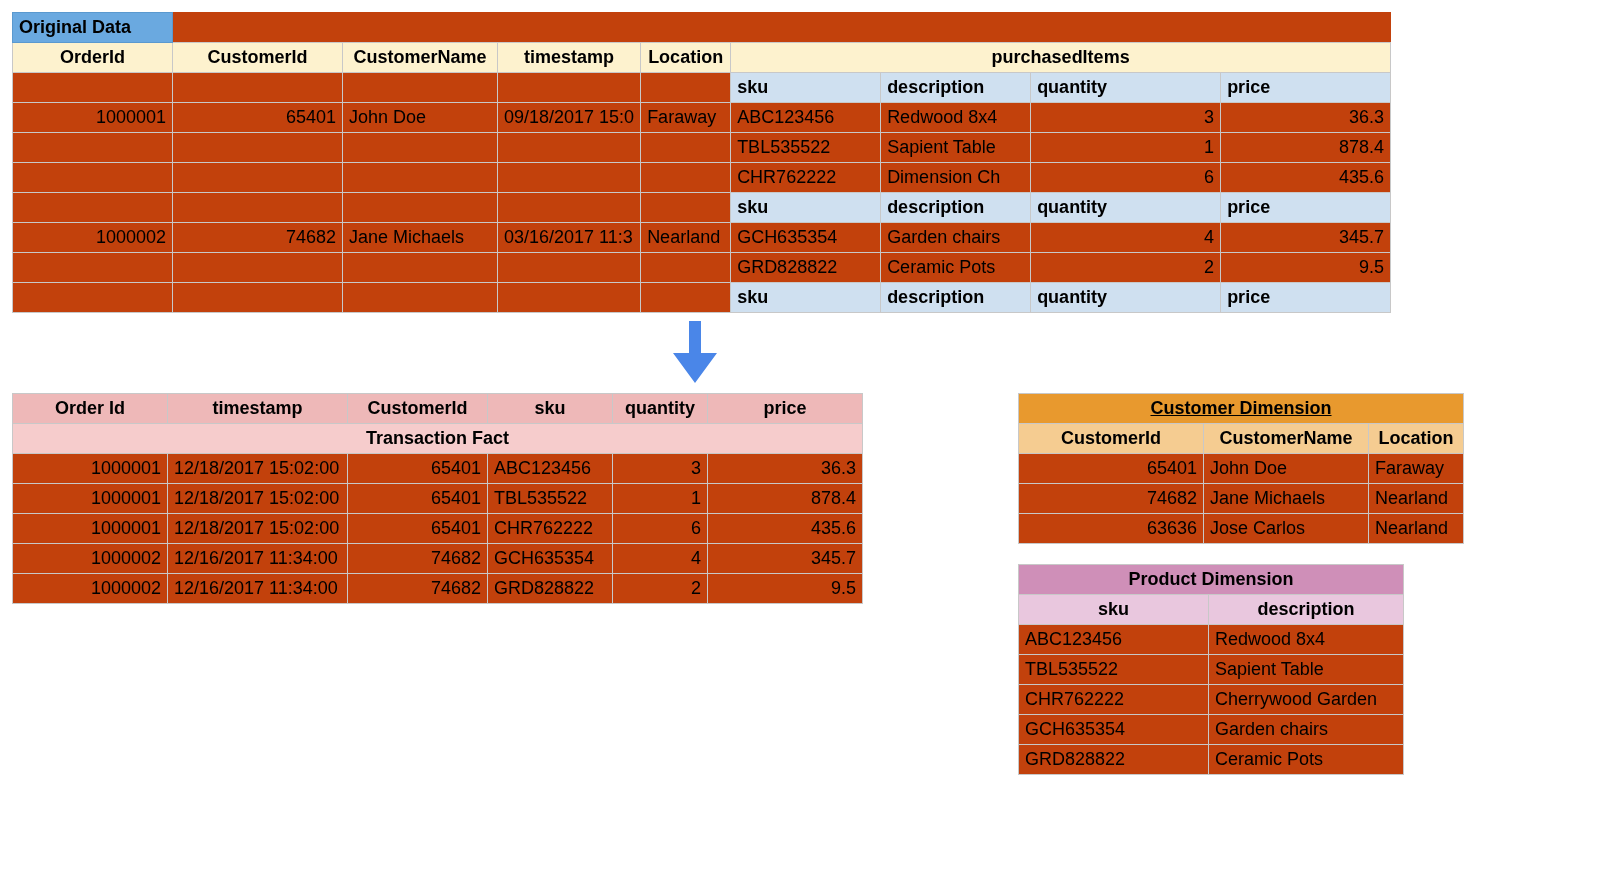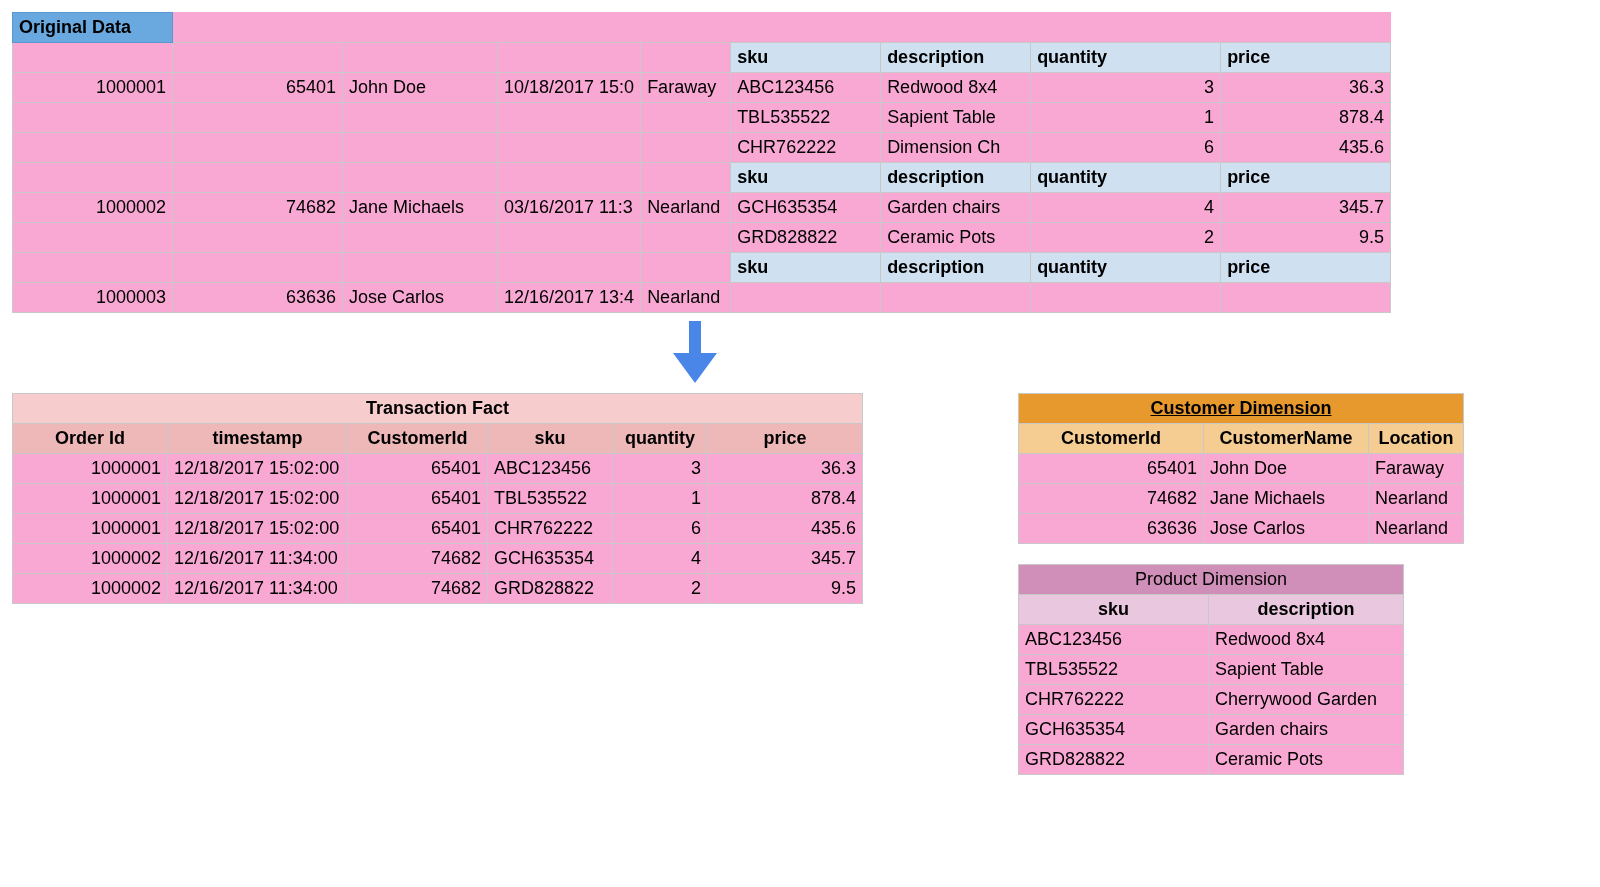--- a/index.html
+++ b/index.html
@@ -7,21 +7,21 @@
     font-family: Arial, Helvetica, sans-serif;
     font-size: 18px;
     color: #000;
     background: #fff;
     margin: 0;
     padding: 12px 40px 40px 12px;
     width: 1600px;
   }
   table {
     border-collapse: collapse;
-    background: #f9a8d4;
+    background: #c2410c;
     padding-left: 38px;
   }
   td {
     border: 1px solid #c8c8c8;
     padding: 4px 6px;
     height: 30px;
     white-space: nowrap;
     overflow: hidden;
     text-overflow: clip;
   }
@@ -30,21 +30,21 @@
   .ctr { text-align: center; font-weight: 700; }
 
   
   .fill-blue1 { background: #6aa9e0; font-weight: 700; border-color:#5a99cf;}
   .fill-cream { background: #fdf2ce; font-weight: 700; }
   .fill-blue2 { background: #cfe0f0; font-weight: 700; text-align:left;}
   .fill-pink1 { background: #f6cccc; font-weight: 700; }
   .fill-pink2 { background: #eeb8b8; font-weight: 700; }
   .fill-orange1 { background: #e8992e; font-weight: 700; text-decoration: underline; }
   .fill-orange2 { background: #f5cc91; font-weight: 700; }
-  .fill-mauve1 { background: #cf8fb8; font-weight: 400; }
+  .fill-mauve1 { background: #cf8fb8; font-weight: 700; }
   .fill-mauve2 { background: #e9c7de; font-weight: 700; }
 
   
   .orig col.c1 { width: 160px; }
   .orig col.c2 { width: 170px; }
   .orig col.c3 { width: 155px; }
   .orig col.c4 { width: 130px; }
   .orig col.c5 { width: 90px; }
   .orig col.c6 { width: 150px; }
   .orig col.c7 { width: 150px; }
@@ -97,35 +97,43 @@
         <td style="border: none;"></td>
         <td style="border: none;"></td>
         <td style="border: none;"></td>
         <td style="border: none;"></td>
         <td style="border: none;"></td>
         <td style="border: none;"></td>
         <td style="border: none;"></td>
         <td style="border: none;"></td>
       </tr>
       <tr>
+        <td class="fill-cream ctr">OrderId</td>
+        <td class="fill-cream ctr">CustomerId</td>
+        <td class="fill-cream ctr">CustomerName</td>
+        <td class="fill-cream ctr">timestamp</td>
+        <td class="fill-cream ctr">Location</td>
+        <td class="fill-cream ctr" colspan="4">purchasedItems</td>
+      </tr>
+      <tr>
         <td></td>
         <td></td>
         <td></td>
         <td></td>
         <td></td>
         <td class="fill-blue2">sku</td>
         <td class="fill-blue2">description</td>
         <td class="fill-blue2">quantity</td>
         <td class="fill-blue2">price</td>
       </tr>
       <tr>
         <td class="num">1000001</td>
         <td class="num">65401</td>
         <td class="txt">John Doe</td>
-        <td class="txt">10/18/2017 15:0</td>
+        <td class="txt">09/18/2017 15:0</td>
         <td class="txt">Faraway</td>
         <td class="txt">ABC123456</td>
         <td class="txt">Redwood 8x4</td>
         <td class="num">3</td>
         <td class="num">36.3</td>
       </tr>
       <tr>
         <td class="num"></td>
         <td class="num"></td>
         <td class="txt"></td>
@@ -183,31 +191,20 @@
       <tr>
         <td></td>
         <td></td>
         <td></td>
         <td></td>
         <td></td>
         <td class="fill-blue2">sku</td>
         <td class="fill-blue2">description</td>
         <td class="fill-blue2">quantity</td>
         <td class="fill-blue2">price</td>
-      </tr>
-      <tr>
-        <td class="num">1000003</td>
-        <td class="num">63636</td>
-        <td class="txt">Jose Carlos</td>
-        <td class="txt">12/16/2017 13:4</td>
-        <td class="txt">Nearland</td>
-        <td class="txt"></td>
-        <td class="txt"></td>
-        <td class="num"></td>
-        <td class="num"></td>
       </tr>
     </tbody>
 </table>
 
 <div class="arrow-wrap">
   <svg class="arrow" width="48" height="62" viewBox="0 0 48 62">
     <path d="M18 0 H30 V32 H46 L24 62 L2 32 H18 Z" fill="#4a86e8"></path>
   </svg>
 </div>
 
@@ -217,29 +214,29 @@
       <colgroup>
           <col class="c1">
           <col class="c2">
           <col class="c3">
           <col class="c4">
           <col class="c5">
           <col class="c6">
         </colgroup>
       <tbody id="fact-body">
           <tr>
-            <td class="fill-pink1 ctr" colspan="6">Transaction Fact</td>
-          </tr>
-          <tr>
             <td class="fill-pink2 ctr">Order Id</td>
             <td class="fill-pink2 ctr">timestamp</td>
             <td class="fill-pink2 ctr">CustomerId</td>
             <td class="fill-pink2 ctr">sku</td>
             <td class="fill-pink2 ctr">quantity</td>
             <td class="fill-pink2 ctr">price</td>
+          </tr>
+          <tr>
+            <td class="fill-pink1 ctr" colspan="6">Transaction Fact</td>
           </tr>
           <tr>
             <td class="num">1000001</td>
             <td class="txt">12/18/2017 15:02:00</td>
             <td class="num">65401</td>
             <td class="txt">ABC123456</td>
             <td class="num">3</td>
             <td class="num">36.3</td>
           </tr>
           <tr>

